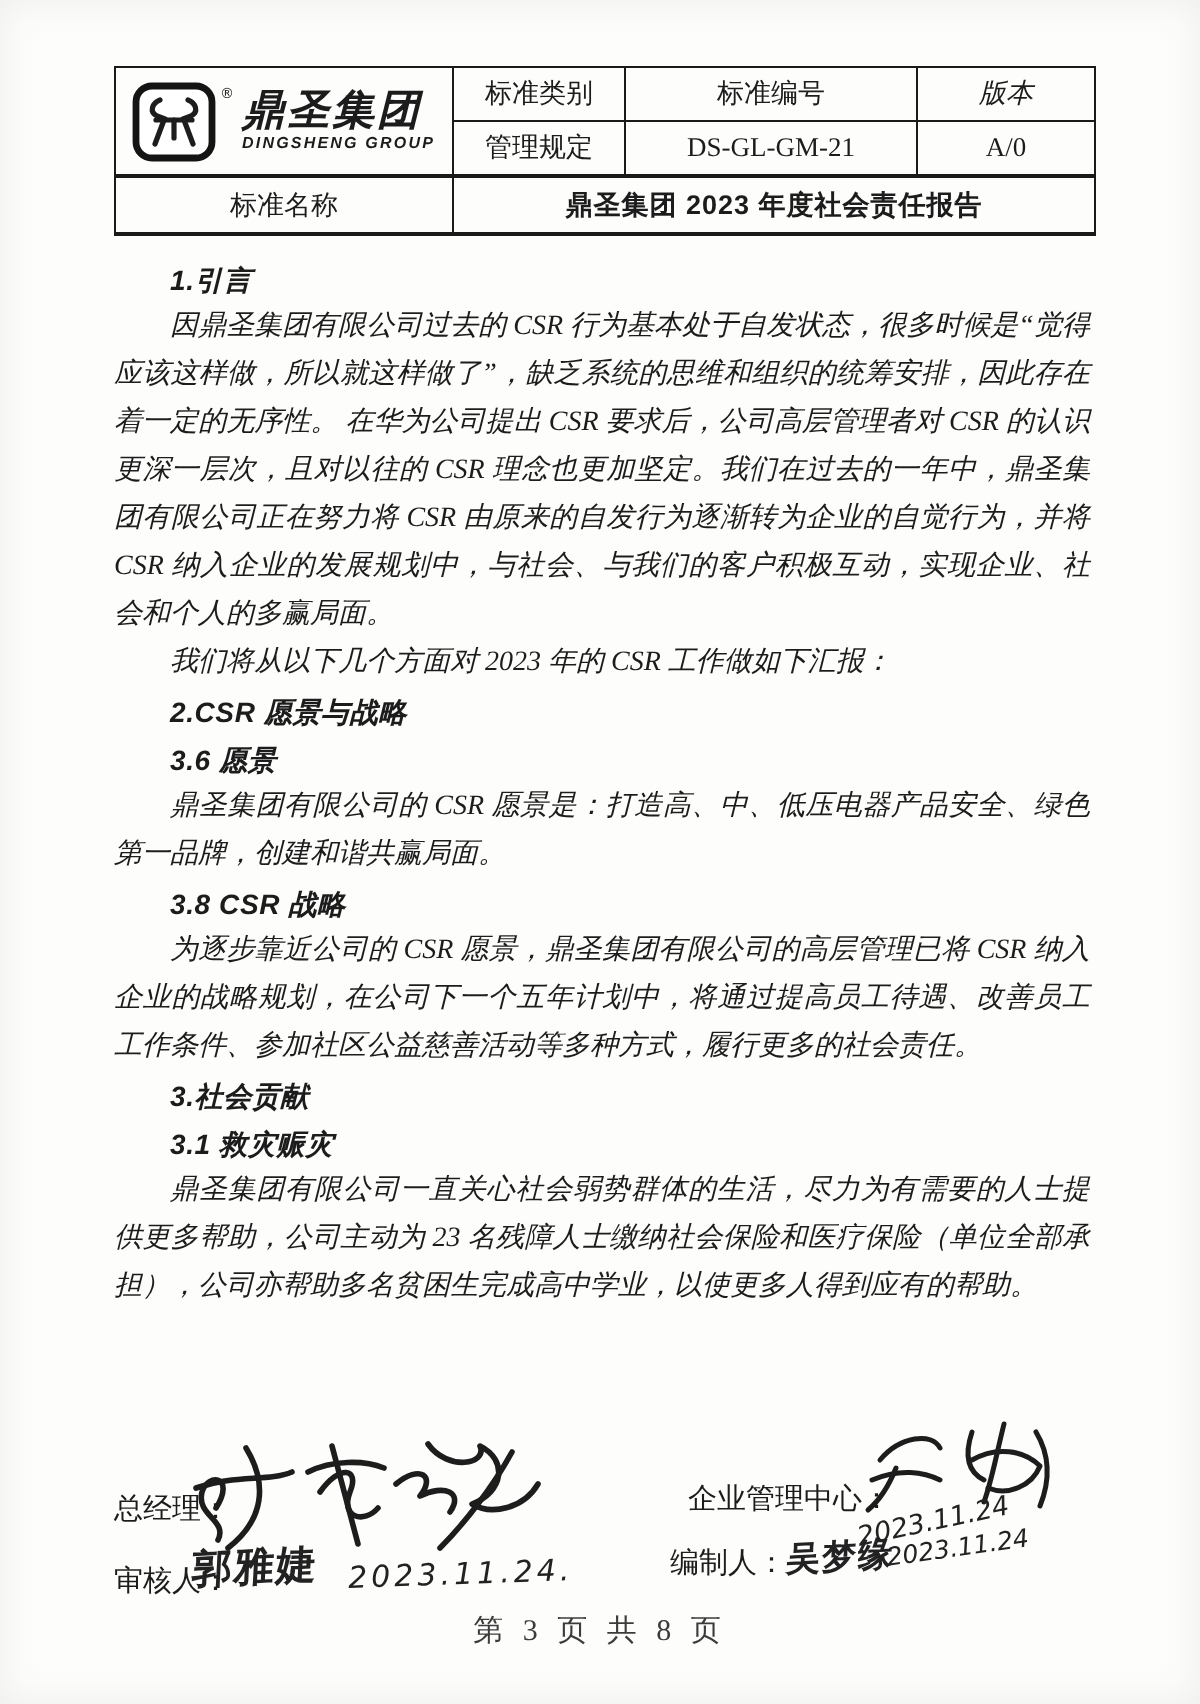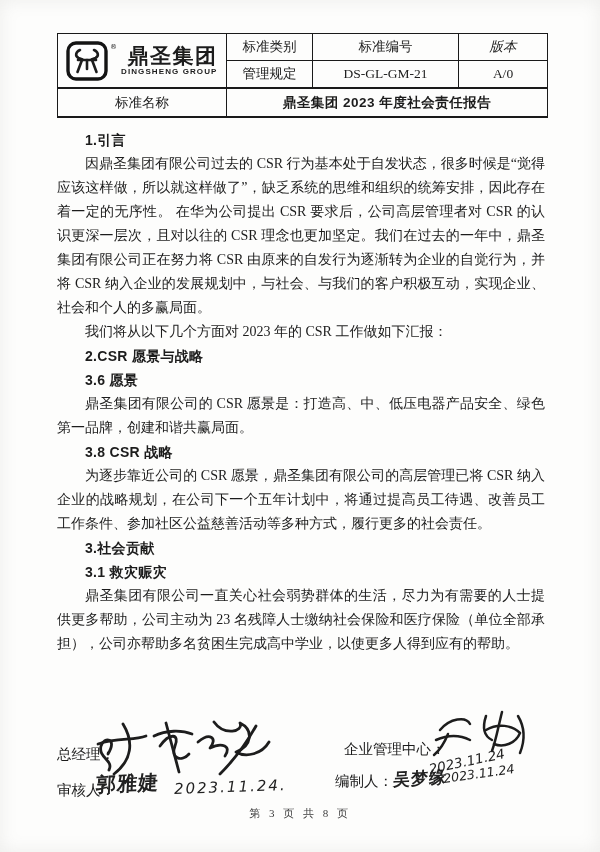--- a/index.html
+++ b/index.html
@@ -19,48 +19,48 @@
     font-size:13.5px;padding:0;overflow:hidden;white-space:nowrap;
   }
   td.logo-cell{width:168px;height:52px;border-bottom-width:2.6px;}
   .c-w2{width:85px;}.c-w3{width:145px;}.c-w4{width:88px;font-style:italic;}
   tr.r1 td,tr.r2 td{height:26px;}
   tr.r3 td{height:27px;border-top-width:2.4px;border-bottom-width:2.2px;}
   td.title-cell{font-family:"Liberation Sans","DejaVu Sans",sans-serif;font-weight:bold;font-size:14.5px;letter-spacing:.5px;}
   .logo-wrap{display:flex;align-items:center;justify-content:flex-start;padding:4px 0 4px 8px;gap:5px;}
   .logo-icon{flex:0 0 auto;}
   .reg-mark{font-size:7px;vertical-align:top;position:relative;top:-14px;left:-3px;font-family:"DejaVu Sans",sans-serif;}
-  .logo-text{display:flex;flex-direction:column;align-items:flex-end;line-height:1;margin-left:-4px;}
+  .logo-text{display:flex;flex-direction:column;align-items:flex-start;line-height:1;margin-left:-4px;font-style:italic;}
   .logo-cn{font-family:"Liberation Sans","DejaVu Sans",sans-serif;font-weight:900;font-size:21px;letter-spacing:1.5px;}
   .logo-en{font-family:"Liberation Sans","DejaVu Sans",sans-serif;font-weight:bold;font-size:8px;letter-spacing:1.1px;margin-top:2px;}
   
   .doc-body{
     position:absolute;left:57px;top:128px;width:488px;
-    font-size:14px;line-height:24px;text-align:justify;
+    font-size:14px;line-height:24px;text-align:justify;font-style:italic;
   }
   .doc-body .p{text-indent:2em;margin:0;}
   .doc-body .h{
     font-family:"Liberation Sans","DejaVu Sans",sans-serif;font-weight:bold;
     text-indent:2em;margin:0;letter-spacing:.3px;
   }
   
   .sig-label{position:absolute;font-size:14.5px;white-space:nowrap;}
   .sig-svg{position:absolute;}
   .hand-name{
     position:absolute;font-weight:bold;color:#222;white-space:nowrap;
     transform:rotate(-3deg) skewX(-6deg);letter-spacing:1px;
   }
   .hand-date{
     position:absolute;color:#222;white-space:nowrap;
     font-family:"DejaVu Sans","Liberation Sans",sans-serif;font-style:italic;
   }
   
   .page-footer{
     position:absolute;left:0;right:0;top:806px;text-align:center;
-    font-size:11px;letter-spacing:3px;color:#3c3c3c;
+    font-size:15px;letter-spacing:3px;color:#3c3c3c;
   }
   .stroke{fill:none;stroke:#1d1d1d;stroke-linecap:round;stroke-linejoin:round;}
 </style>
 </head>
 <body>
 
 <div class="page">
 
   <table class="htable">
     <tbody>

